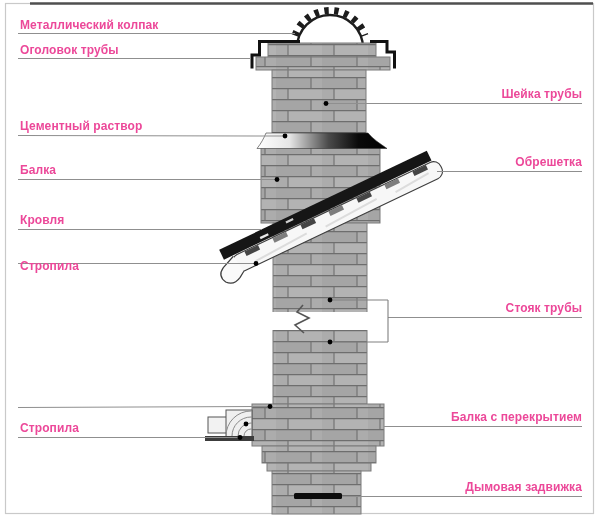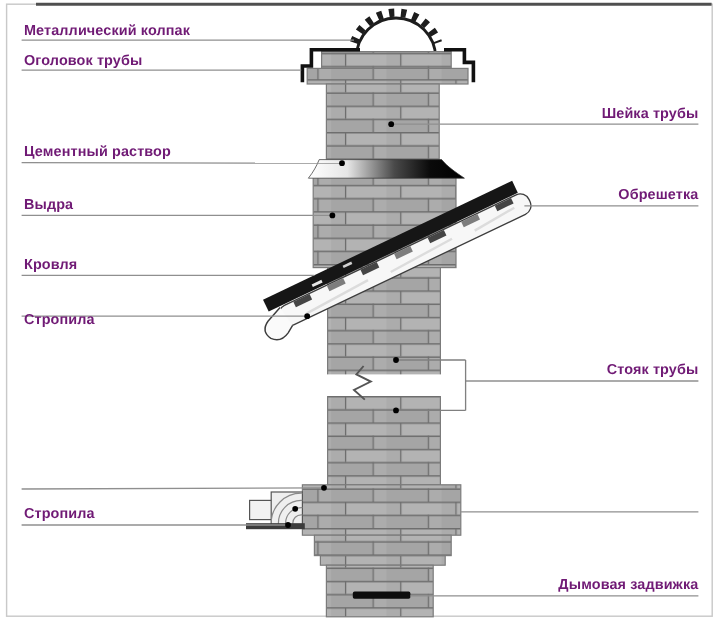--- a/index.html
+++ b/index.html
@@ -1,19 +1,19 @@
 <!DOCTYPE html>
 <html><head>
 <meta charset="utf-8">
 <style>
   html,body{margin:0;padding:0;background:#fff;}
   .stage{position:relative;width:600px;height:525px;background:#ffffff;overflow:hidden;
          font-family:"Liberation Sans",sans-serif;}
   .stage svg{position:absolute;left:0;top:0;}
-  .lbl{position:absolute;font:700 12px/14px "Liberation Sans",sans-serif;color:#701a75;
+  .lbl{position:absolute;font:700 12px/14px "Liberation Sans",sans-serif;color:#ec4899;
        white-space:nowrap;letter-spacing:.1px;}
   .left-side{left:20px;}
   .right-side{right:18px;text-align:center;}
   .ll1{top:18px}.ll2{top:43px}.ll3{top:119px}.ll4{top:163px}
   .ll5{top:213px}.ll6{top:259px}.ll7{top:391px}.ll8{top:421px}
   .rl1{top:87px}.rl2{top:155px}.rl3{top:301px}.rl4{top:410px}.rl5{top:480px}
 </style>
 </head>
 <body>
 
@@ -132,23 +132,24 @@
         <circle cx="240" cy="437.5" r="2.4"></circle>
       <circle cx="326" cy="103.5" r="2.4"></circle>
         <circle cx="330" cy="300" r="2.4"></circle>
       <circle cx="330" cy="342" r="2.4"></circle>
     </g>
   </svg>
 
   <div class="lbl left-side ll1">Металлический колпак</div>
   <div class="lbl left-side ll2">Оголовок трубы</div>
   <div class="lbl left-side ll3">Цементный раствор</div>
-  <div class="lbl left-side ll4">Выдра</div>
+  <div class="lbl left-side ll4">Балка</div>
   <div class="lbl left-side ll5">Кровля</div>
   <div class="lbl left-side ll6">Стропила</div>
   <div class="lbl left-side ll8">Стропила</div>
 
   <div class="lbl right-side rl1">Шейка трубы</div>
   <div class="lbl right-side rl2">Обрешетка</div>
   <div class="lbl right-side rl3">Стояк трубы</div>
+  <div class="lbl right-side rl4">Балка с перекрытием</div>
   <div class="lbl right-side rl5">Дымовая задвижка</div>
 
 </div>
 
 </body></html>

